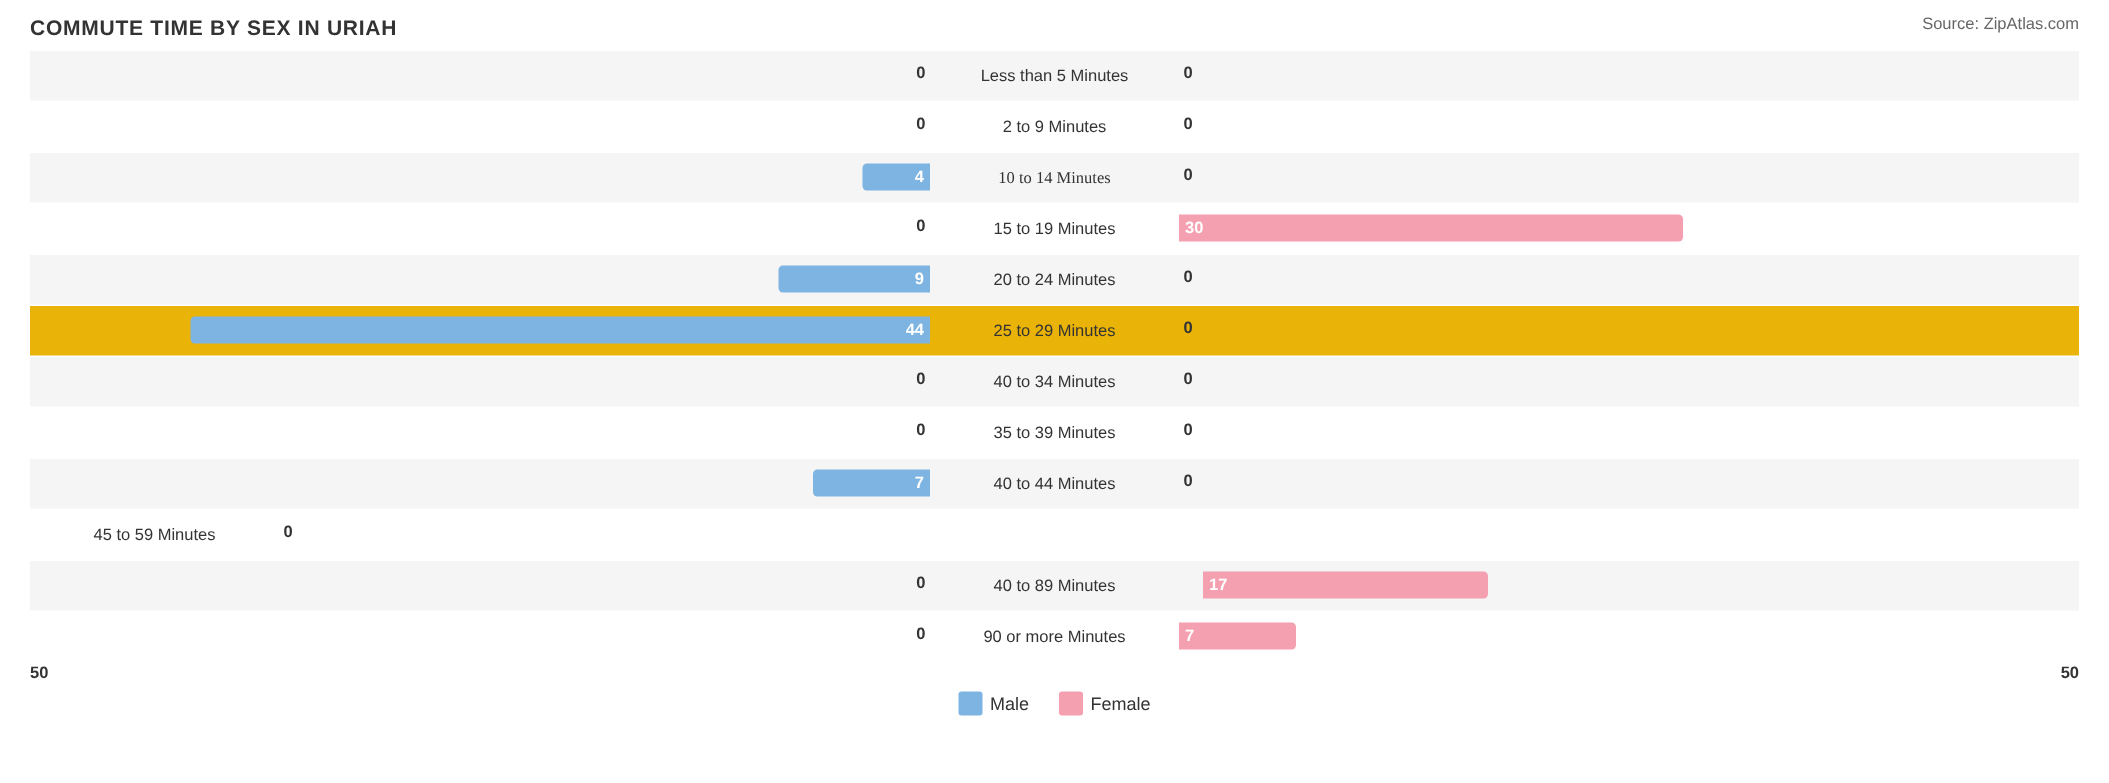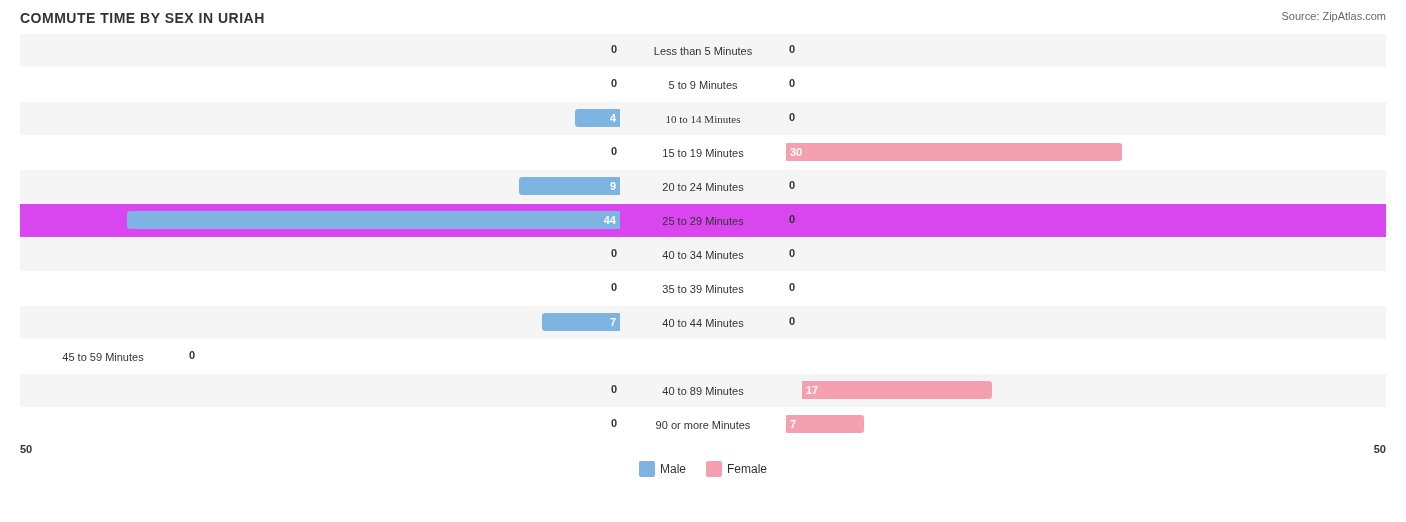--- a/index.html
+++ b/index.html
@@ -145,21 +145,21 @@
         </div>
         <div class="label-center" style="width: 166px; flex-shrink: 0; text-align: center; font-size: 11px; color: rgb(51, 51, 51); z-index: 2;">Less than 5 Minutes</div>
         <div class="right-section" style="width: 610px; position: relative; height: 33px;">
           <span style="position: absolute; left: 3px; top: 9px; font-size: 11px; font-weight: bold; color: rgb(51, 51, 51);">0</span>
         </div>
       </div>
       <div class="row" style="display: flex; align-items: center; height: 33px; margin-bottom: 1px; background: rgb(255, 255, 255);">
         <div class="left-section" style="width: 610px; position: relative; height: 33px;">
           <span style="position: absolute; right: 3px; top: 9px; font-size: 11px; font-weight: bold; color: rgb(51, 51, 51);">0</span>
         </div>
-        <div class="label-center" style="width: 166px; flex-shrink: 0; text-align: center; font-size: 11px; color: rgb(51, 51, 51); z-index: 2;">5 to 9 Minutes</div>
+        <div class="label-center" style="width: 166px; flex-shrink: 0; text-align: center; font-size: 11px; color: rgb(51, 51, 51); z-index: 2;">2 to 9 Minutes</div>
         <div class="right-section" style="width: 610px; position: relative; height: 33px;">
           <span style="position: absolute; left: 3px; top: 9px; font-size: 11px; font-weight: bold; color: rgb(51, 51, 51);">0</span>
         </div>
       </div>
       <div class="row" style="display: flex; align-items: center; height: 33px; margin-bottom: 1px; background: rgb(245, 245, 245);">
         <div class="left-section" style="width: 610px; position: relative; height: 33px;">
           <div class="bar-male" style="width: 45px; right: 0px; top: 7px; position: absolute;">
             <span class="value-inside">4</span>
           </div>
         </div>
@@ -183,21 +183,21 @@
         <div class="left-section" style="width: 610px; position: relative; height: 33px;">
           <div class="bar-male" style="width: 101px; right: 0px; top: 7px; position: absolute;">
             <span class="value-inside">9</span>
           </div>
         </div>
         <div class="label-center" style="width: 166px; flex-shrink: 0; text-align: center; font-size: 11px; color: rgb(51, 51, 51); z-index: 2;">20 to 24 Minutes</div>
         <div class="right-section" style="width: 610px; position: relative; height: 33px;">
           <span style="position: absolute; left: 3px; top: 9px; font-size: 11px; font-weight: bold; color: rgb(51, 51, 51);">0</span>
         </div>
       </div>
-      <div class="row" style="display: flex; align-items: center; height: 33px; margin-bottom: 1px; background: #d946ef;">
+      <div class="row" style="display: flex; align-items: center; height: 33px; margin-bottom: 1px; background: #eab308;">
         <div class="left-section" style="width: 610px; position: relative; height: 33px;">
           <div class="bar-male" style="width: 493px; right: 0px; top: 7px; position: absolute;">
             <span class="value-inside">44</span>
           </div>
         </div>
         <div class="label-center" style="width: 166px; flex-shrink: 0; text-align: center; font-size: 11px; color: rgb(51, 51, 51); z-index: 2;">25 to 29 Minutes</div>
         <div class="right-section" style="width: 610px; position: relative; height: 33px;">
           <span style="position: absolute; left: 3px; top: 9px; font-size: 11px; font-weight: bold; color: rgb(51, 51, 51);">0</span>
         </div>
       </div>

